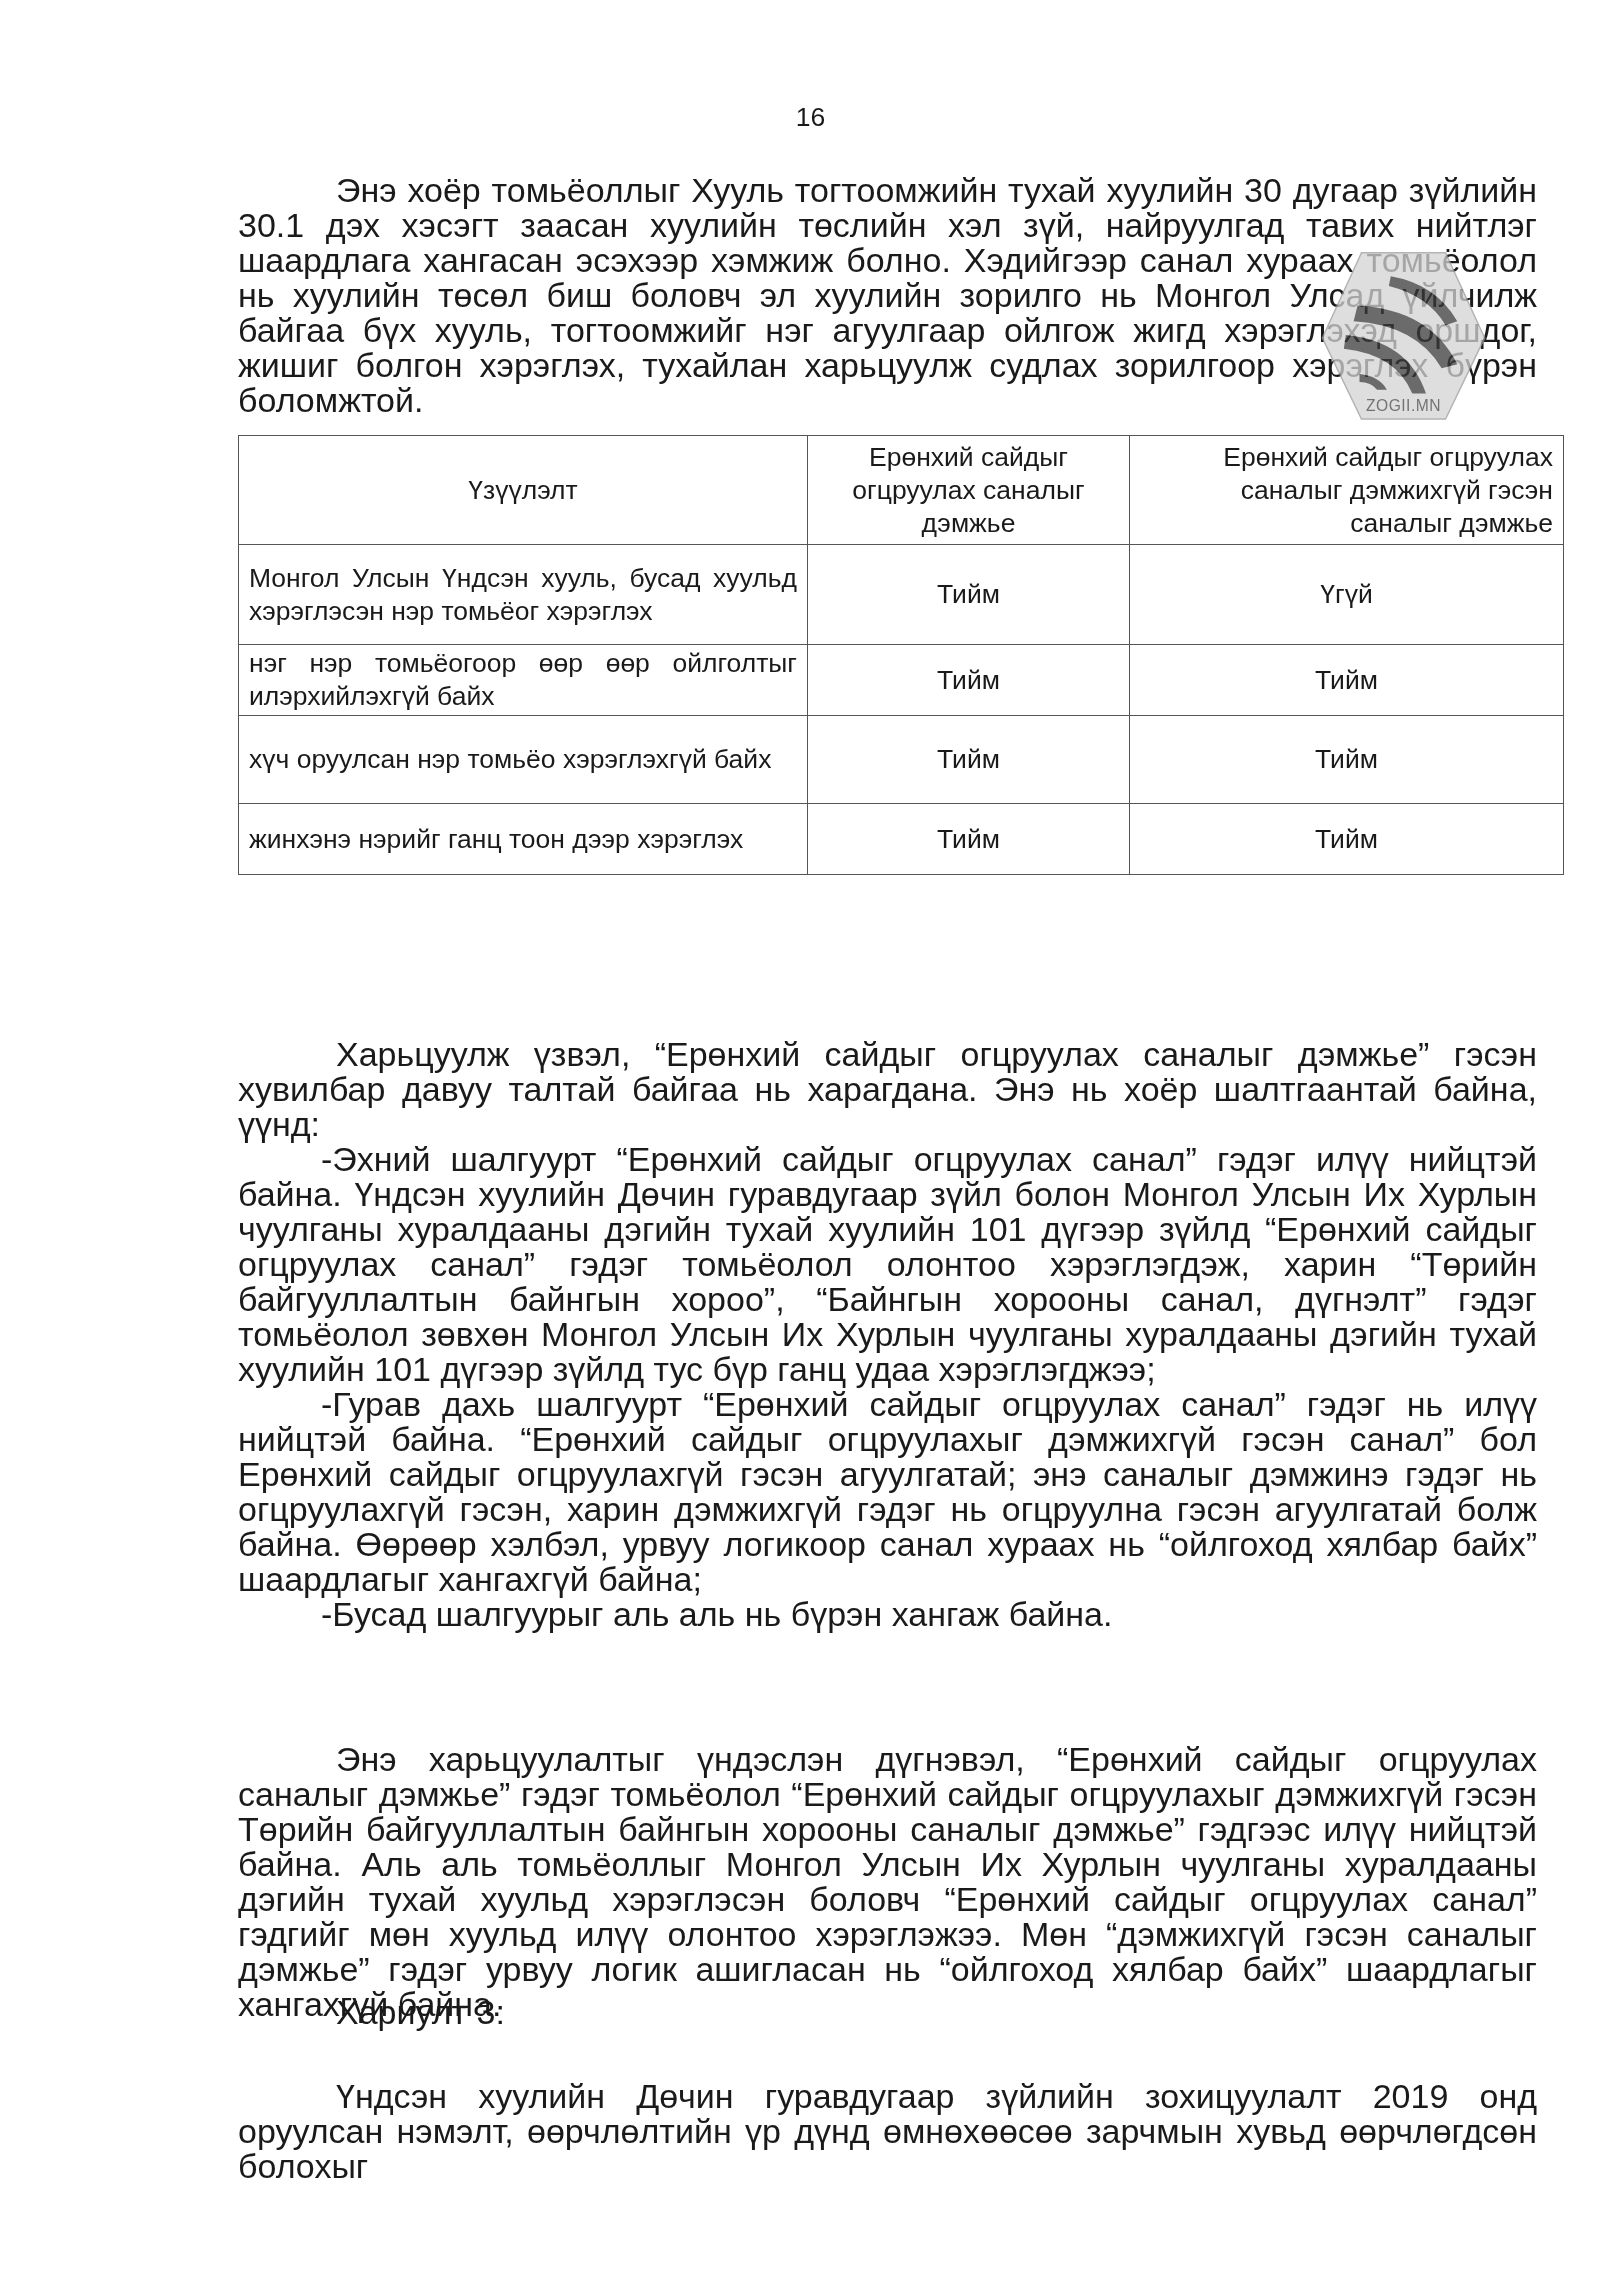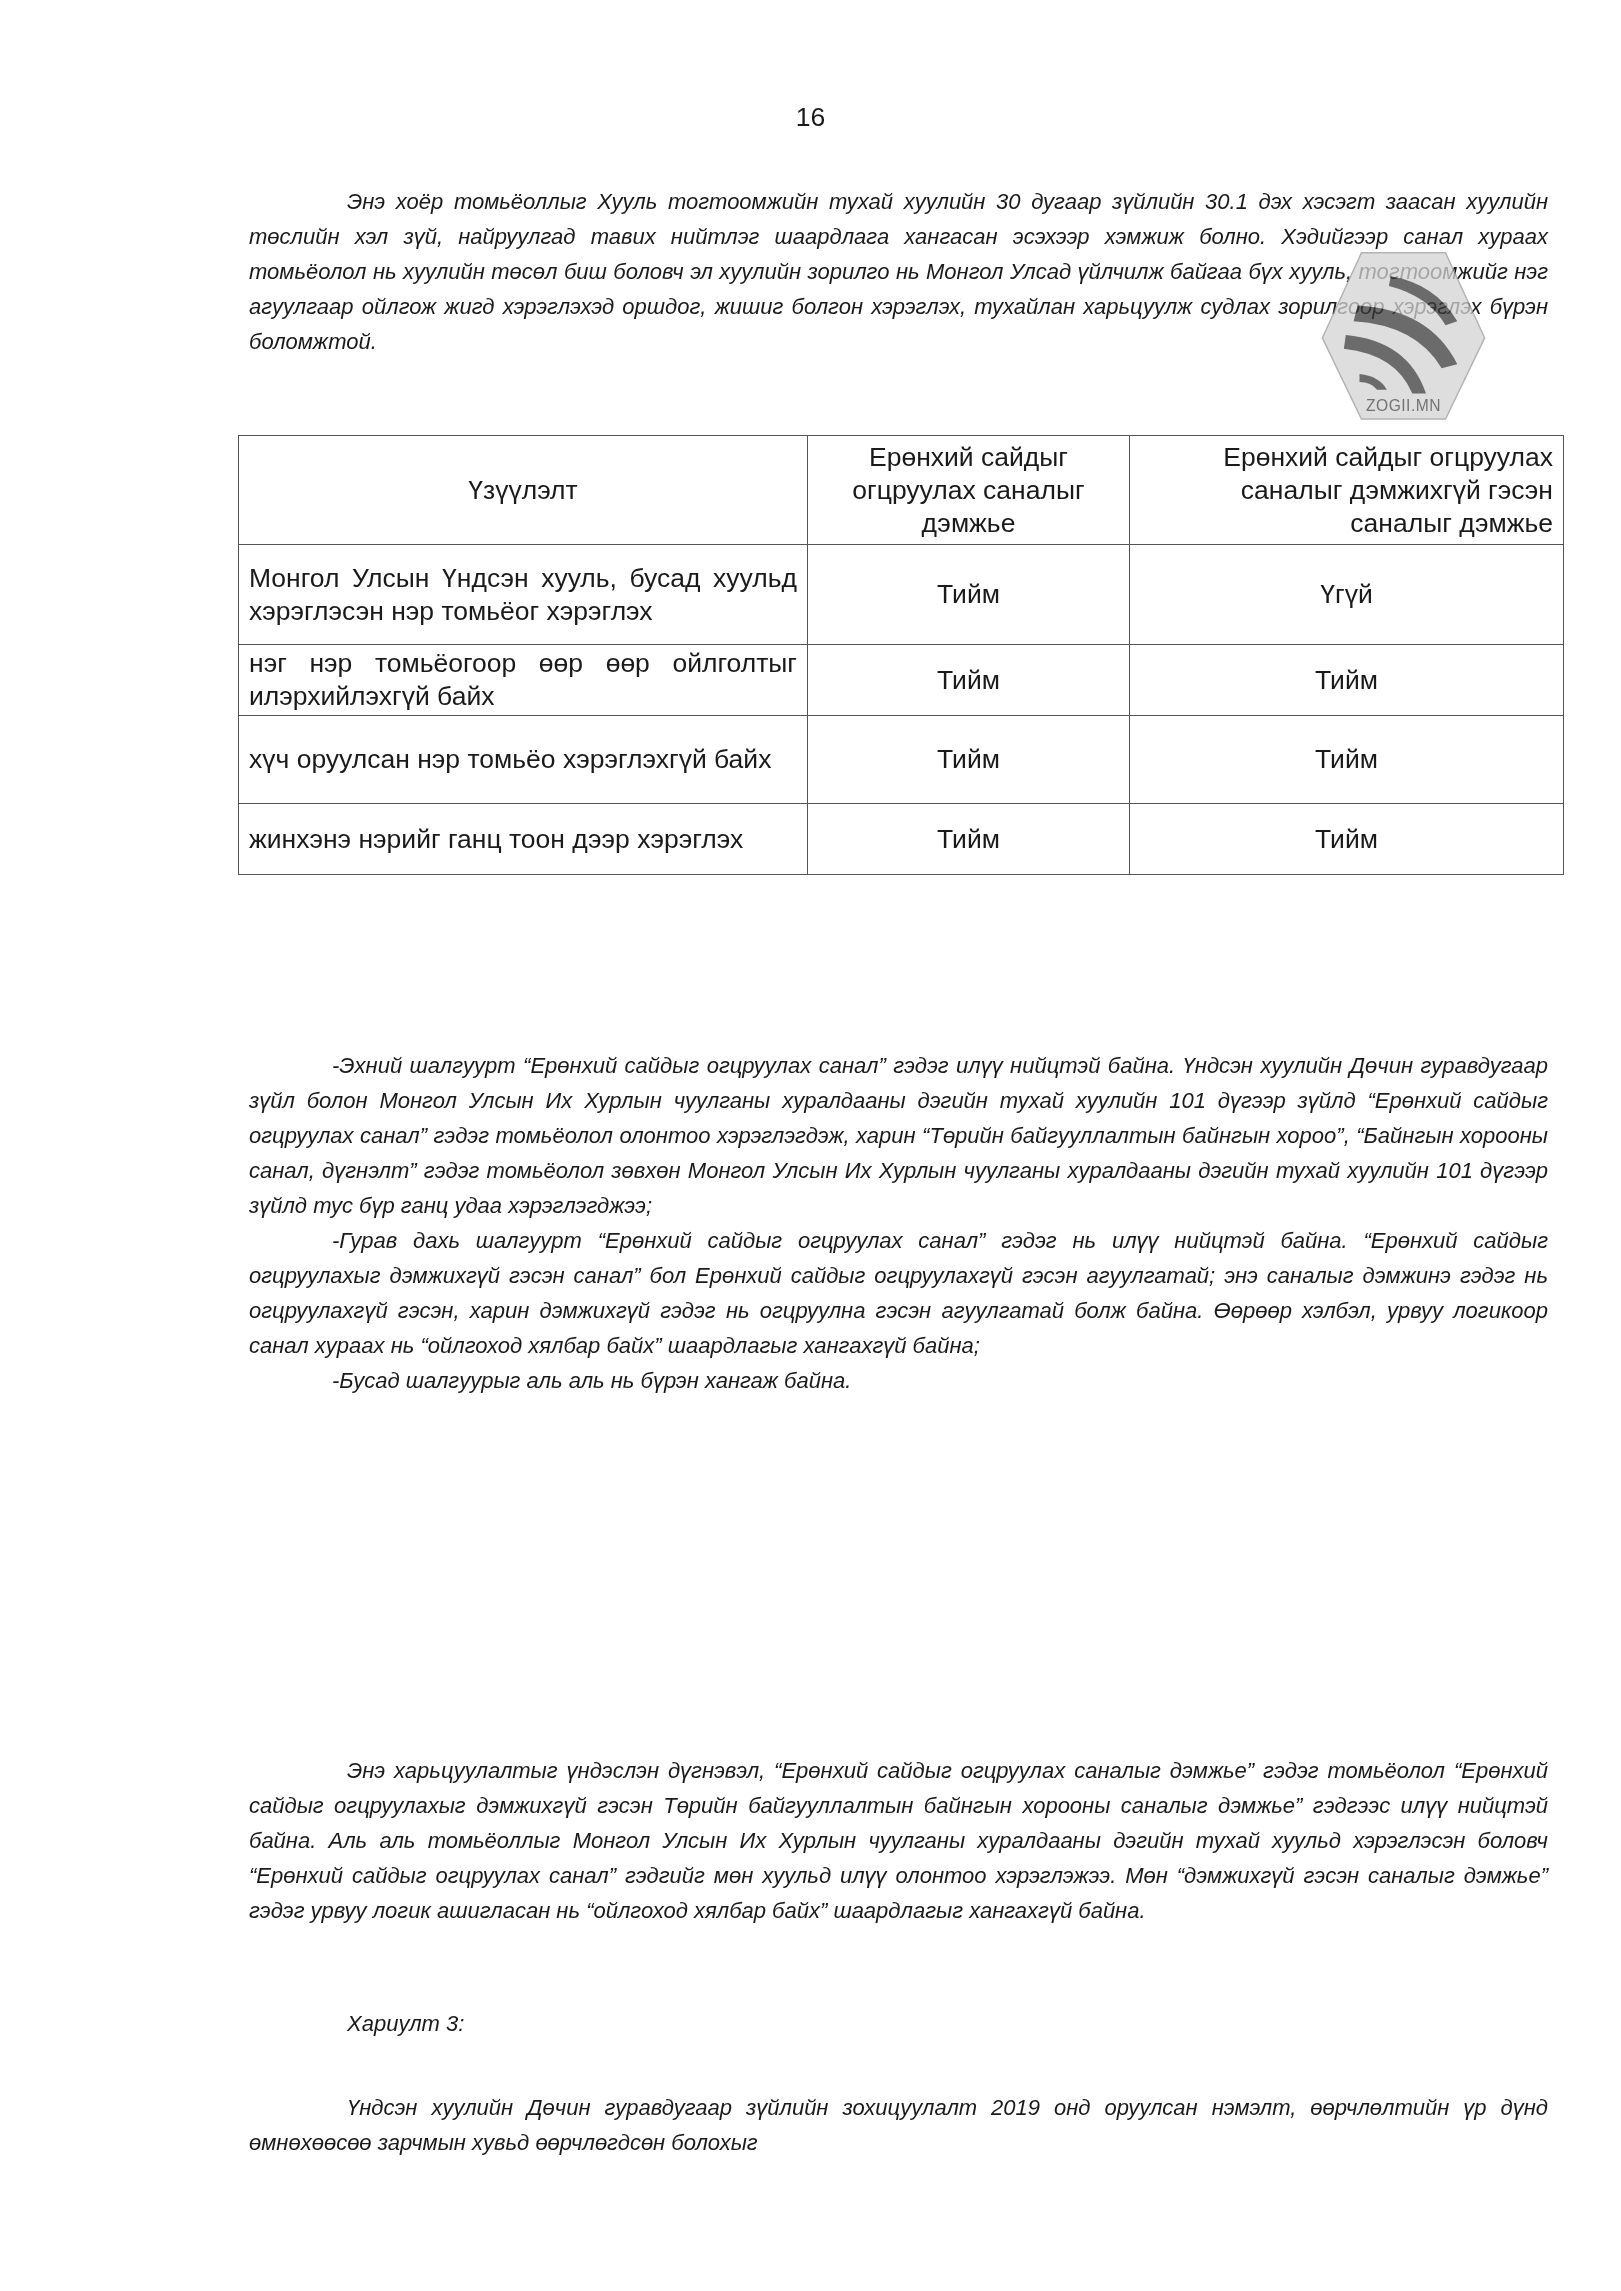--- a/index.html
+++ b/index.html
@@ -1,21 +1,21 @@
 <!DOCTYPE html>
 <html><head>
 <meta charset="utf-8">
 <style>
   html, body { margin: 0; padding: 0; background: #ffffff; }
   body { width: 1621px; height: 2292px; position: relative; overflow: hidden;
          font-family: "Liberation Sans", sans-serif; color: #1a1a1a; }
   .page-number { position: absolute; top: 102px; left: 0; width: 100%; text-align: center;
                  font-size: 26.5px; }
-  .para { position: absolute; left: 238px; width: 1299px; font-size: 22px; line-height: 35px;
-          text-align: justify; margin: 11px; font-style: italic; }
+  .para { position: absolute; left: 238px; width: 1299px; font-size: 34px; line-height: 35px;
+          text-align: justify; margin: 0; }
   .indent { text-indent: 98px; }
   .p1 { top: 173px; }
   .table-wrap { position: absolute; left: 238px; top: 435px; }
   table { border-collapse: collapse; font-size: 26.5px; line-height: 33px; }
   td, th { border: 1.5px solid #555; padding: 0 10px; vertical-align: middle; font-weight: normal; }
   th { text-align: center; }
   td.crit { text-align: justify; text-align-last: left; }
   td.val { text-align: center; }
   .c1 { width: 548px; }
   .c2 { width: 301px; }
@@ -74,20 +74,21 @@
       <tr style="height:71px;">
         <td class="crit">жинхэнэ нэрийг ганц тоон дээр хэрэглэх</td>
         <td class="val">Тийм</td>
         <td class="val">Тийм</td>
       </tr>
     </tbody>
   </table>
 </div>
 
 <div class="para p2">
+  <p class="indent" style="margin:0;">Харьцуулж үзвэл, “Ерөнхий сайдыг огцруулах саналыг дэмжье” гэсэн хувилбар давуу талтай байгаа нь харагдана. Энэ нь хоёр шалтгаантай байна, үүнд:</p>
   <p class="dash" style="margin:0;">-Эхний шалгуурт “Ерөнхий сайдыг огцруулах санал” гэдэг илүү нийцтэй байна. Үндсэн хуулийн Дөчин гуравдугаар зүйл болон Монгол Улсын Их Хурлын чуулганы хуралдааны дэгийн тухай хуулийн 101 дүгээр зүйлд “Ерөнхий сайдыг огцруулах санал” гэдэг томьёолол олонтоо хэрэглэгдэж, харин “Төрийн байгууллалтын байнгын хороо”, “Байнгын хорооны санал, дүгнэлт” гэдэг томьёолол зөвхөн Монгол Улсын Их Хурлын чуулганы хуралдааны дэгийн тухай хуулийн 101 дүгээр зүйлд тус бүр ганц удаа хэрэглэгджээ;</p>
   <p class="dash" style="margin:0;">-Гурав дахь шалгуурт “Ерөнхий сайдыг огцруулах санал” гэдэг нь илүү нийцтэй байна. “Ерөнхий сайдыг огцруулахыг дэмжихгүй гэсэн санал” бол Ерөнхий сайдыг огцруулахгүй гэсэн агуулгатай; энэ саналыг дэмжинэ гэдэг нь огцруулахгүй гэсэн, харин дэмжихгүй гэдэг нь огцруулна гэсэн агуулгатай болж байна. Өөрөөр хэлбэл, урвуу логикоор санал хураах нь “ойлгоход хялбар байх” шаардлагыг хангахгүй байна;</p>
   <p class="dash" style="margin:0;">-Бусад шалгуурыг аль аль нь бүрэн хангаж байна.</p>
 </div>
 
 <p class="para indent p3">Энэ харьцуулалтыг үндэслэн дүгнэвэл, “Ерөнхий сайдыг огцруулах саналыг дэмжье” гэдэг томьёолол “Ерөнхий сайдыг огцруулахыг дэмжихгүй гэсэн Төрийн байгууллалтын байнгын хорооны саналыг дэмжье” гэдгээс илүү нийцтэй байна. Аль аль томьёоллыг Монгол Улсын Их Хурлын чуулганы хуралдааны дэгийн тухай хуульд хэрэглэсэн боловч “Ерөнхий сайдыг огцруулах санал” гэдгийг мөн хуульд илүү олонтоо хэрэглэжээ. Мөн “дэмжихгүй гэсэн саналыг дэмжье” гэдэг урвуу логик ашигласан нь “ойлгоход хялбар байх” шаардлагыг хангахгүй байна.</p>
 
 <p class="para indent p4">Хариулт 3:</p>
 
 <p class="para indent p5">Үндсэн хуулийн Дөчин гуравдугаар зүйлийн зохицуулалт 2019 онд оруулсан нэмэлт, өөрчлөлтийн үр дүнд өмнөхөөсөө зарчмын хувьд өөрчлөгдсөн болохыг</p>

